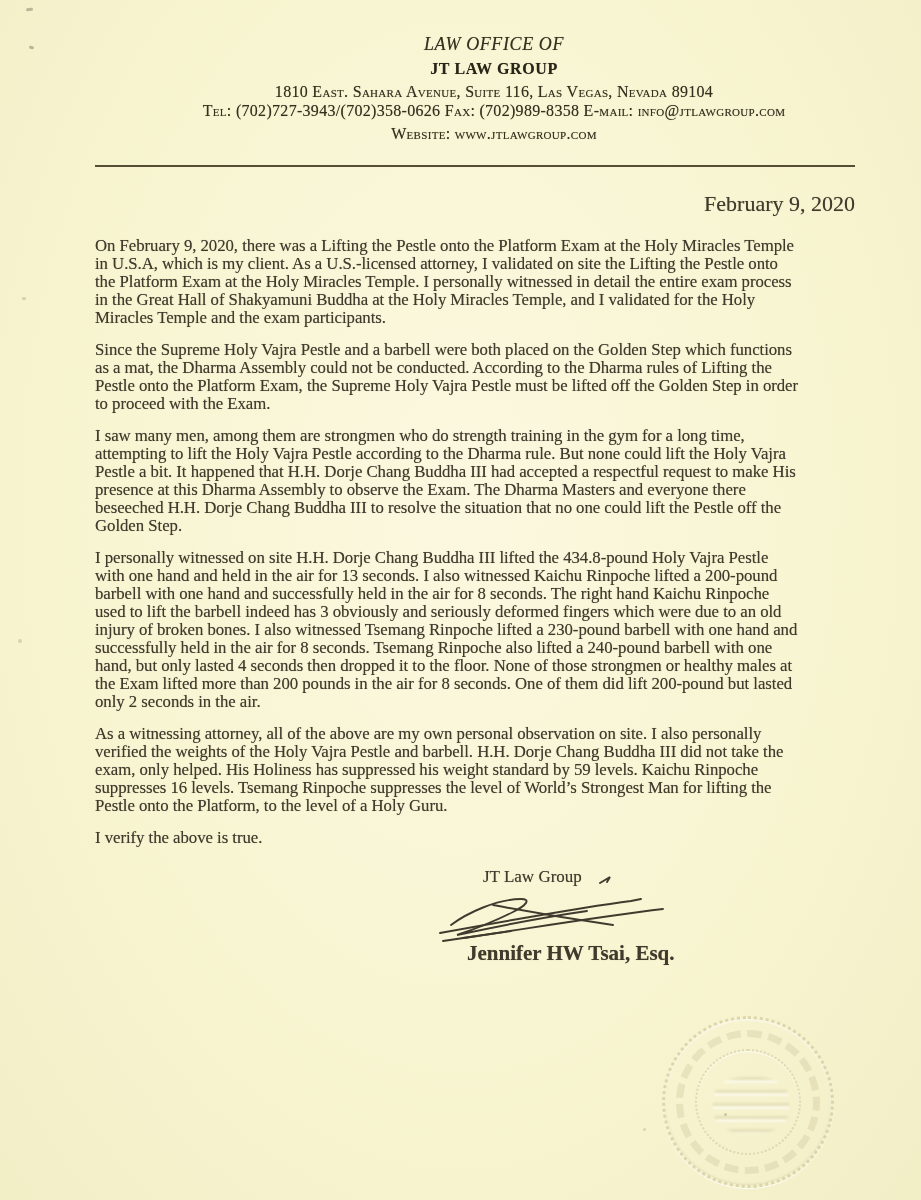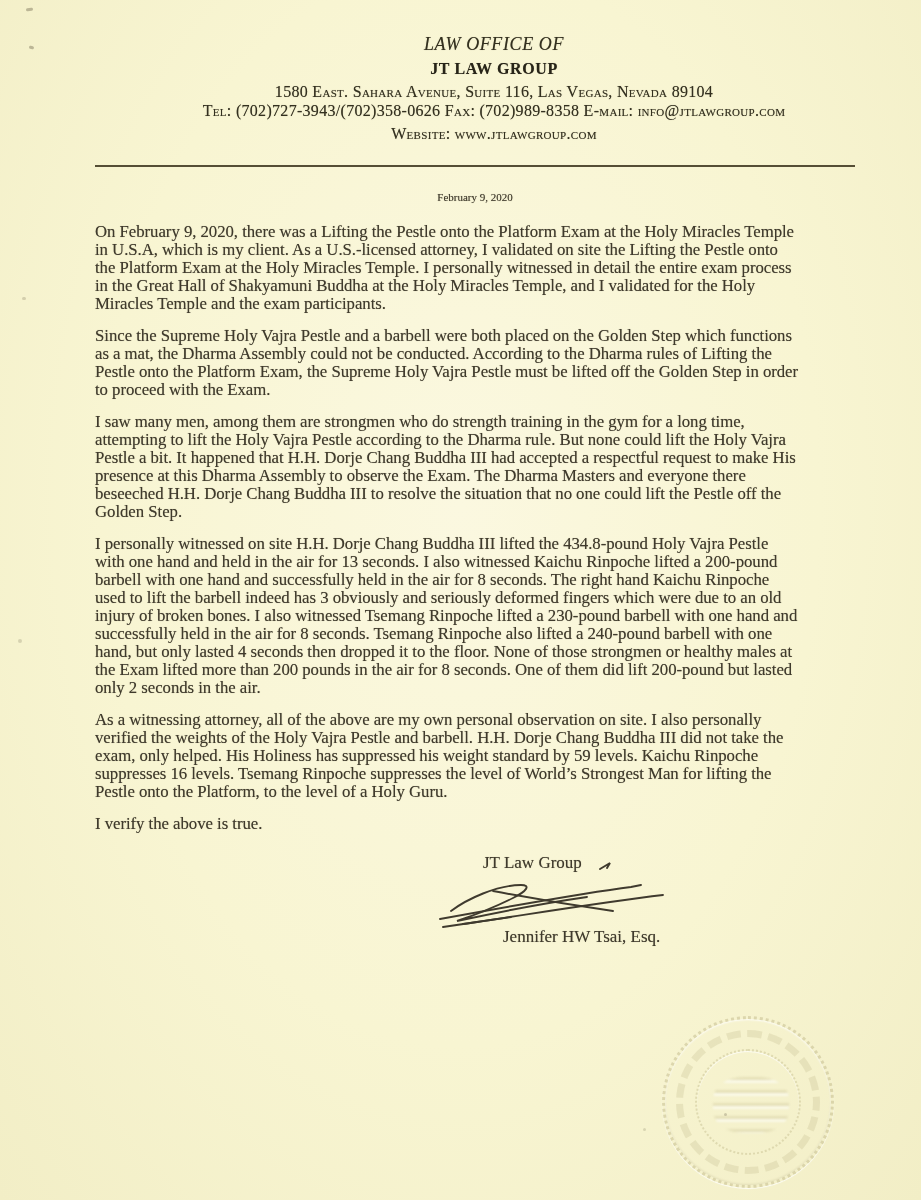--- a/index.html
+++ b/index.html
@@ -25,37 +25,37 @@
   .lh-group { margin-top: 5px; font-weight: bold; font-size: 16px; letter-spacing: 0.6px; color: #272418; }
   .lh-address, .lh-contact, .lh-website {
     font-variant: small-caps; font-size: 16px; letter-spacing: 0.3px; color: #33301f;
   }
   .lh-address { margin-top: 5px; }
   .lh-contact { margin-top: 1px; }
   .lh-website { margin-top: 5px; }
 
   .rule { margin-top: 22px; border-top: 2px solid #554e35; width: 760px; }
 
-  .date-line { margin-top: 24px; width: 760px; text-align: center; font-size: 11px; }
+  .date-line { margin-top: 24px; width: 760px; text-align: right; font-size: 22px; }
 
   main { margin-top: 20px; width: 780px; }
   main p {
     margin: 0 0 14px 0;
     font-size: 16.8px;
     line-height: 18px;
     letter-spacing: -0.05px;
     white-space: pre-line;
   }
 
   
   .sig-block { position: relative; margin-left: 340px; margin-top: 8px; width: 330px; height: 128px; }
   .sig-company { position: absolute; left: 48px; top: 6px; font-size: 17px; }
   .pen-tick { position: absolute; left: 163px; top: 13px; }
   .signature-svg { position: absolute; left: 0; top: 24px; }
-  .sig-name { position: absolute; left: 68px; top: 80px; font-size: 17px; }
+  .sig-name { position: absolute; left: 32px; top: 80px; font-size: 21px; font-weight: bold; }
 
   
   .seal {
     position: absolute; z-index: 0;
     left: 662px; top: 1016px; width: 172px; height: 172px;
     border-radius: 50%;
     border: 3px dotted rgba(188,180,132,0.45);
     box-shadow: inset 0 1px 2px rgba(255,255,255,0.9),
                 0 1px 1px rgba(255,255,255,0.85),
                 inset 0 -1px 2px rgba(168,158,108,0.22);
@@ -111,21 +111,21 @@
   <div class="speck sp3"></div>
   <div class="speck sp4"></div>
   <div class="speck sp5"></div>
   <div class="speck sp6"></div>
 
   <div class="content">
 
     <header>
       <div class="lh-office">LAW OFFICE OF</div>
       <div class="lh-group">JT LAW GROUP</div>
-      <div class="lh-address">1580 East. Sahara Avenue, Suite 116, Las Vegas, Nevada 89104</div>
+      <div class="lh-address">1810 East. Sahara Avenue, Suite 116, Las Vegas, Nevada 89104</div>
       <div class="lh-contact">Tel: (702)727-3943/(702)358-0626 Fax: (702)989-8358 E-mail: info@jtlawgroup.com</div>
       <div class="lh-website">Website: www.jtlawgroup.com</div>
     </header>
 
     <div class="rule"></div>
 
     <div class="date-line">February 9, 2020</div>
 
     <main>
       <p>On February 9, 2020, there was a Lifting the Pestle onto the Platform Exam at the Holy Miracles Temple

